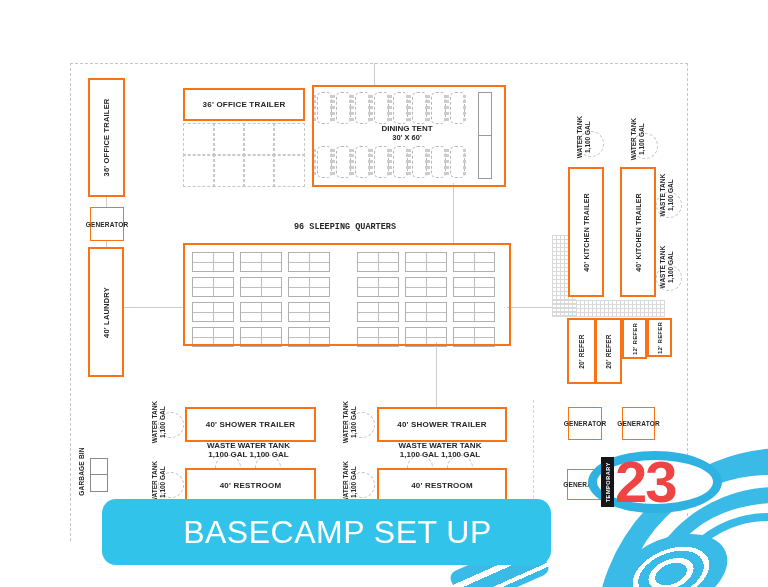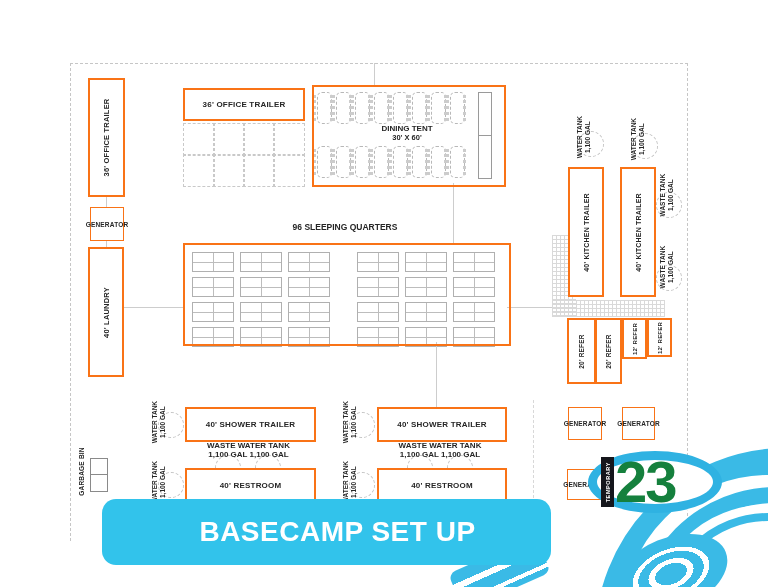--- a/index.html
+++ b/index.html
@@ -26,37 +26,37 @@
   .table::before{left:-5px;} .table::after{right:-2px;}
   .bed{position:absolute;border:1px solid #b0b0b0;z-index:1;background:
      linear-gradient(#bdbdbd,#bdbdbd) center/100% 1px no-repeat,
      linear-gradient(#bdbdbd,#bdbdbd) center/1px 100% no-repeat;}
   .stall{position:absolute;border:1px dashed #c9c9c9;z-index:1;}
   .gsq{border:1px solid #8a8a8a;background:#fff;z-index:2;}
   .buffet{border:1px solid #9a9a9a;z-index:2;background:linear-gradient(#9a9a9a,#9a9a9a) center/100% 1px no-repeat;}
   
   #banner{left:102px;top:499px;width:449px;height:66px;background:#32C3EB;border-radius:14px;
           display:flex;align-items:center;justify-content:center;z-index:5;}
-  #banner-title{color:#fff;font-weight:bold;font-size:28px;letter-spacing:0.5px;white-space:nowrap;margin-left:22px;}
+  #banner-title{color:#fff;font-weight:normal;font-size:32px;letter-spacing:0.5px;white-space:nowrap;margin-left:22px;}
   
   .sw{border-radius:50%;z-index:4;}
   #sw1{left:595px;top:448px;width:330px;height:330px;border:26px solid #3ABAE6;}
   #sw2{left:622px;top:475px;width:276px;height:276px;border:9px solid #ffffff;}
   #sw3{left:634px;top:487px;width:252px;height:252px;border:16px solid #3ABAE6;}
   #sw4{left:652px;top:505px;width:216px;height:216px;border:5px solid #ffffff;}
   #sw5{left:660px;top:513px;width:200px;height:200px;border:8px solid #3ABAE6;}
   #barrel{left:612px;top:538px;width:118px;height:72px;border-radius:50%;transform:rotate(-22deg);z-index:4;
      background:radial-gradient(closest-side,#3ABAE6 0 28%,#fff 28% 40%,#3ABAE6 40% 58%,#fff 58% 68%,#3ABAE6 68% 100%);}
   #wedge{left:452px;top:553px;width:95px;height:40px;border-radius:8px;transform:rotate(-24deg);z-index:3;
      background:linear-gradient(180deg,#3ABAE6 0 30%,#fff 30% 45%,#3ABAE6 45% 75%,#fff 75% 85%,#3ABAE6 85% 100%);}
   #logo-oval{left:588px;top:451px;width:134px;height:62px;border:9px solid #2FB2E2;border-radius:50%;background:#fff;z-index:6;box-sizing:border-box;}
   #logo-digits{left:601px;top:456px;height:52px;display:flex;align-items:center;z-index:7;}
   #temporary-bar{width:13px;height:50px;background:#15161c;display:flex;align-items:center;justify-content:center;}
   #temporary-text{writing-mode:vertical-rl;transform:rotate(180deg);color:#fff;font-size:5.5px;font-weight:bold;letter-spacing:0.6px;}
-  #digits-23{font-size:58px;font-weight:900;line-height:0.9;color:#15803d;letter-spacing:-2px;margin-left:1px;}
+  #digits-23{font-size:58px;font-weight:900;line-height:0.9;color:#ef4444;letter-spacing:-2px;margin-left:1px;}
   #rental{left:596px;top:519px;width:104px;text-align:center;font-size:26px;font-weight:900;color:#1E2435;letter-spacing:1px;z-index:7;}
 </style>
 </head>
 <body>
 
 <div id="canvas">
 
   <div class="abs" id="plan-border"></div>
 
   <div id="glyphs">
@@ -152,21 +152,21 @@
     <span class="hlabel">36' OFFICE TRAILER</span>
   </div>
   <div class="abs box" style="left:312px;top:85px;width:190px;height:98px;background:transparent;"></div>
   <div class="abs title2" style="left:312px;top:124px;width:190px;z-index:2;">
     <div style="font-size:8px;">DINING TENT</div>
     <div style="font-size:7.5px;">30' X 60'</div>
   </div>
   <div class="abs buffet" style="left:478px;top:92px;width:12px;height:85px;"></div>
 
   <div class="abs title2" style="left:183px;top:222px;width:324px;">
-    <div style="font-size:8.5px;">96 SLEEPING QUARTERS</div>
+    <div style="font-size:8.5px;font-family:Liberation Mono, monospace;">96 SLEEPING QUARTERS</div>
   </div>
   <div class="abs box" style="left:183px;top:243px;width:324px;height:99px;background:transparent;"></div>
 
   <div class="abs vwrap" style="left:572px;top:112px;width:24px;height:50px;">
     <span class="vtext2"><span>WATER TANK</span><br><span>1,100 GAL</span></span>
   </div>
   <div class="abs vwrap" style="left:626px;top:114px;width:24px;height:50px;">
     <span class="vtext2"><span>WATER TANK</span><br><span>1,100 GAL</span></span>
   </div>
   <div class="abs box" style="left:568px;top:167px;width:32px;height:126px;">

